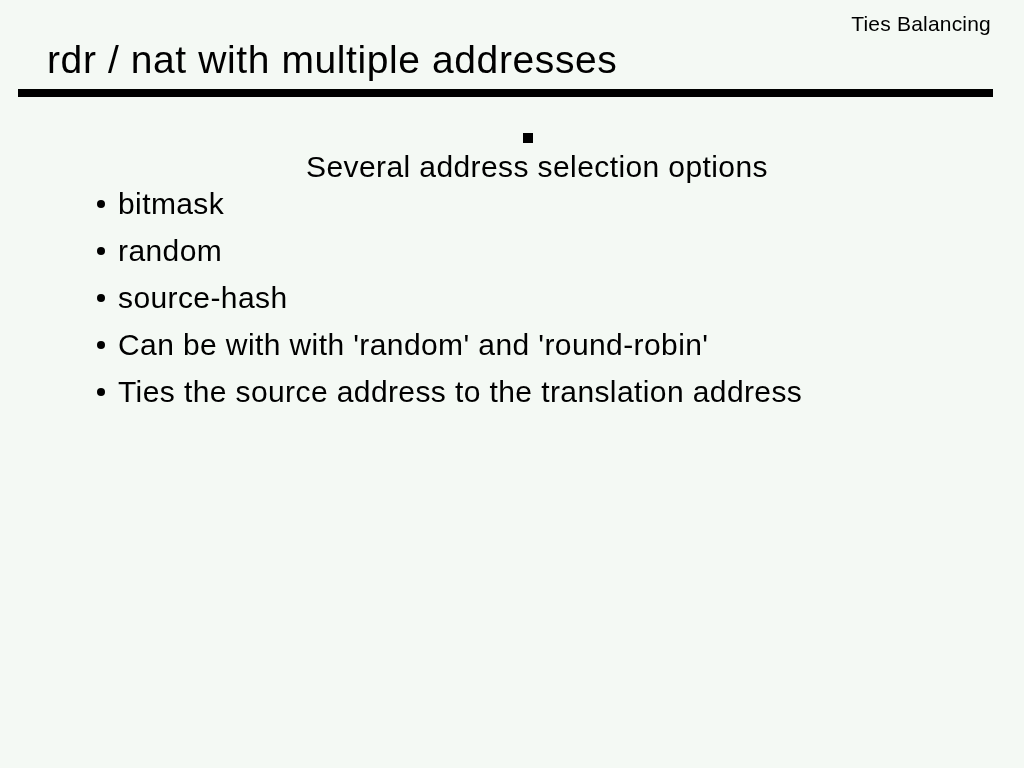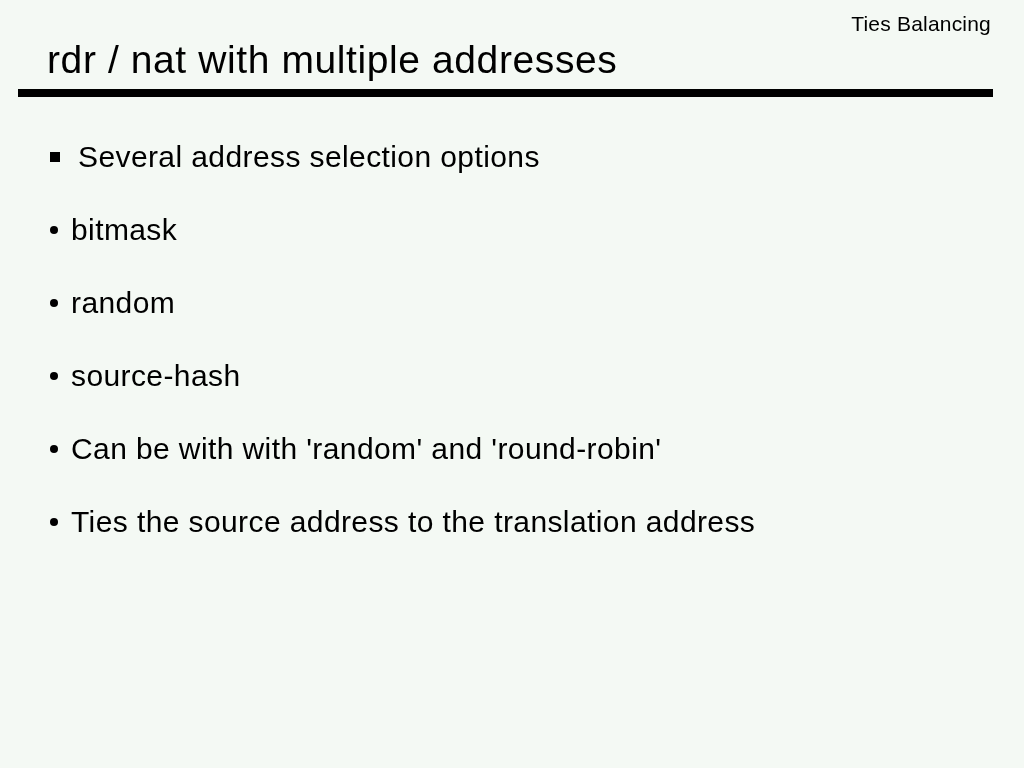--- a/index.html
+++ b/index.html
@@ -59,31 +59,31 @@
     height: 47px;
     font-size: 30px;
     letter-spacing: 0.4px;
     white-space: nowrap;
   }
   .item .text {
     line-height: 47px;
   }
   .item.level-1 {
     padding-left: 50px;
+    flex-direction: column;
   }
   .item.level-1 .marker {
     flex: 0 0 auto;
     width: 10px;
     height: 10px;
     margin-right: 18px;
     background: var(--fg, #000);
   }
   .item.level-2 {
-    padding-left: 50px;
-    margin-top: 26px;
+    padding-left: 97px;
   }
   .item.level-2 .marker {
     flex: 0 0 auto;
     width: 8px;
     height: 8px;
     margin-right: 13px;
     border-radius: 50%;
     background: var(--fg, #000);
   }
 </style>

